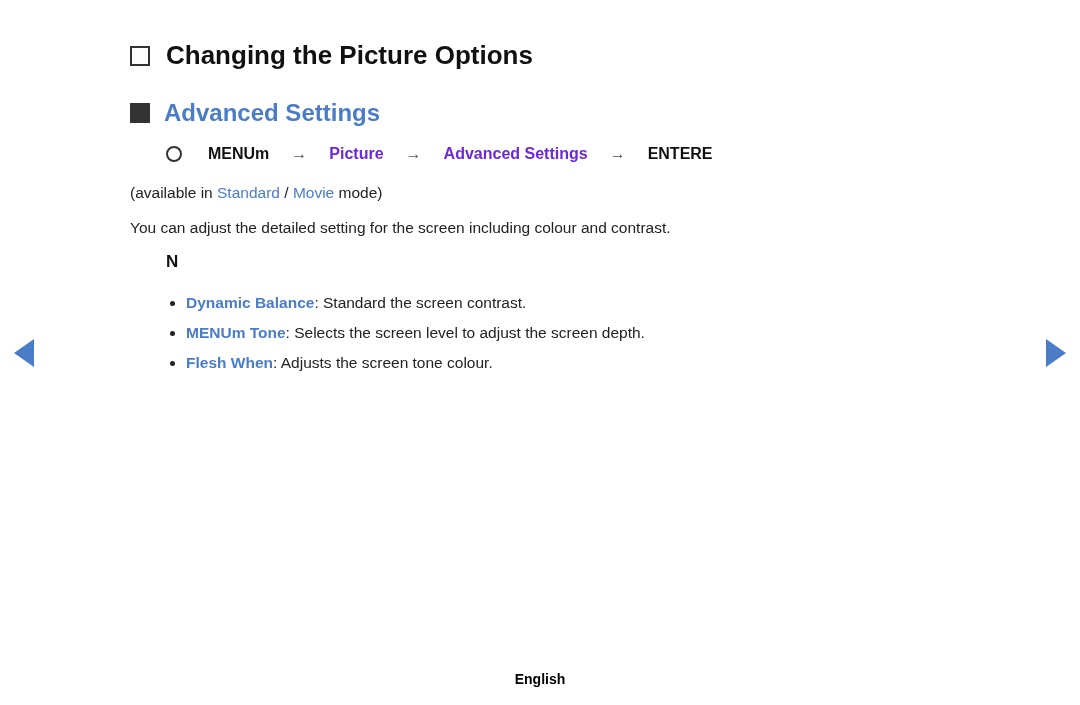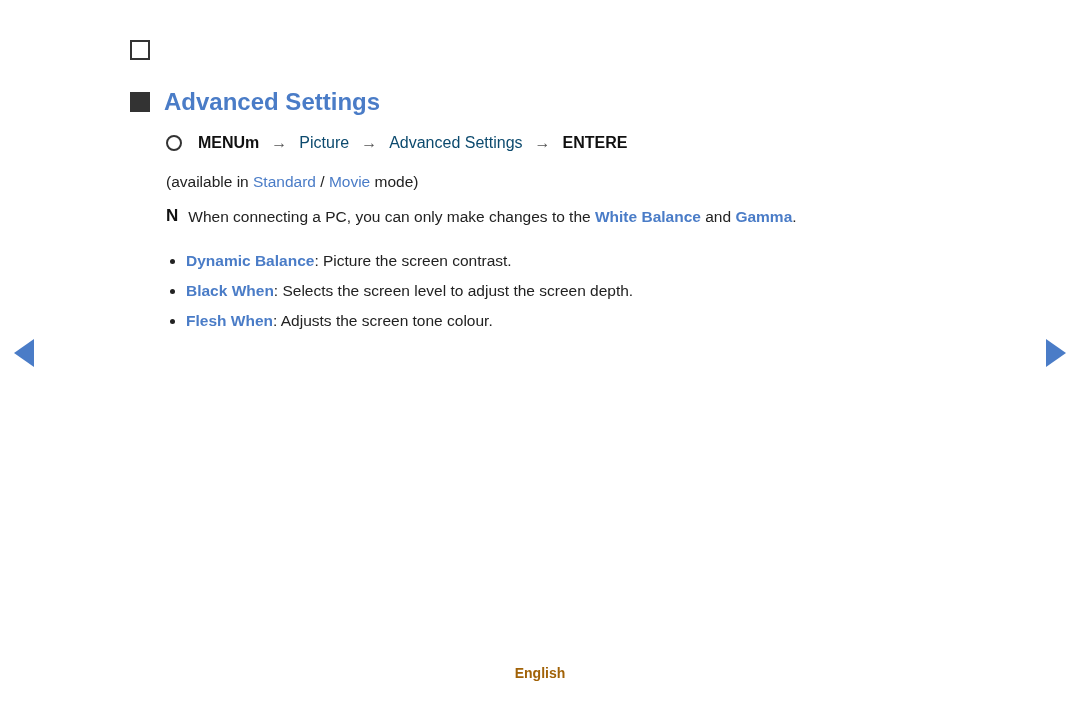--- a/index.html
+++ b/index.html
@@ -59,21 +59,21 @@
 
     .section-heading-text {
       font-size: 24px;
       font-weight: 700;
       color: #4a7cc7;
     }
 
     .menu-path-row {
       display: flex;
       align-items: center;
-      gap: 6px;
+      gap: 16px;
       margin-left: 36px;
       margin-bottom: 18px;
       font-size: 16px;
     }
 
     .circle-icon {
       width: 16px;
       height: 16px;
       border: 2px solid #333;
       border-radius: 50%;
@@ -87,26 +87,25 @@
       color: #111;
     }
 
     .menu-arrow {
       margin: 0 6px;
       color: #555;
       font-weight: 400;
     }
 
     .menu-link {
-      color: #0c4a6e;
-      font-weight: 400;
+      color: #6d28d9;
+      font-weight: 700;
     }
 
     .description-text {
-      margin-left: 36px;
       margin-bottom: 10px;
       font-size: 15.5px;
       color: #222;
       line-height: 1.6;
     }
 
     .note-row {
       display: flex;
       align-items: flex-start;
       gap: 10px;
@@ -182,41 +181,42 @@
     .arrow-shape-right {
       width: 0;
       height: 0;
       border-top: 14px solid transparent;
       border-bottom: 14px solid transparent;
       border-left: 20px solid #4a7cc7;
     }
 
     .footer {
       position: absolute;
-      bottom: 24px;
+      bottom: 18px;
       left: 0;
       right: 0;
       text-align: center;
       font-size: 14px;
       font-weight: 700;
-      color: #a16207;
+      color: #000000;
     }
 
     .available-text {
       font-size: 15.5px;
       color: #222;
     }
   </style>
 </head>
 <body>
 
 <div class="main-content">
 
   <div class="page-title">
     <span class="page-title-checkbox"></span>
+    <span>Changing the Picture Options</span>
   </div>
 
   <div class="section-heading">
     <span class="section-heading-square"></span>
     <span class="section-heading-text">Advanced Settings</span>
   </div>
 
   <div class="menu-path-row">
     <span class="circle-icon"></span>
     <span class="menu-bold">MENUm</span>
@@ -225,34 +225,32 @@
     <span class="menu-arrow">→</span>
     <span class="menu-link">Advanced Settings</span>
     <span class="menu-arrow">→</span>
     <span class="menu-bold"><span>ENTER</span><span>E</span></span>
   </div>
 
   <div class="description-text available-text">
     <span>(available in </span><span style="color:#4a7cc7;">Standard</span><span> / </span><span style="color:#4a7cc7;">Movie</span><span> mode)</span>
   </div>
 
+  <div class="description-text">You can adjust the detailed setting for the screen including colour and contrast.</div>
 
   <div class="note-row">
     <span class="note-letter">N</span>
-    <span class="note-text">
-      <span>When connecting a PC, you can only make changes to the </span><span style="color:#4a7cc7; font-weight:600;">White Balance</span><span> and </span><span style="color:#4a7cc7; font-weight:600;">Gamma</span><span>.</span>
-    </span>
   </div>
 
   <ul class="bullet-list">
     <li>
-      <span class="item-link">Dynamic Balance</span><span>: Picture the screen contrast.</span>
+      <span class="item-link">Dynamic Balance</span><span>: Standard the screen contrast.</span>
     </li>
     <li>
-      <span class="item-link">Black When</span><span>: Selects the screen level to adjust the screen depth.</span>
+      <span class="item-link">MENUm Tone</span><span>: Selects the screen level to adjust the screen depth.</span>
     </li>
     <li>
       <span class="item-link">Flesh When</span><span>: Adjusts the screen tone colour.</span>
     </li>
   </ul>
 
 </div>
 
 <div class="nav-arrow-left">
   <div class="arrow-shape-left"></div>

